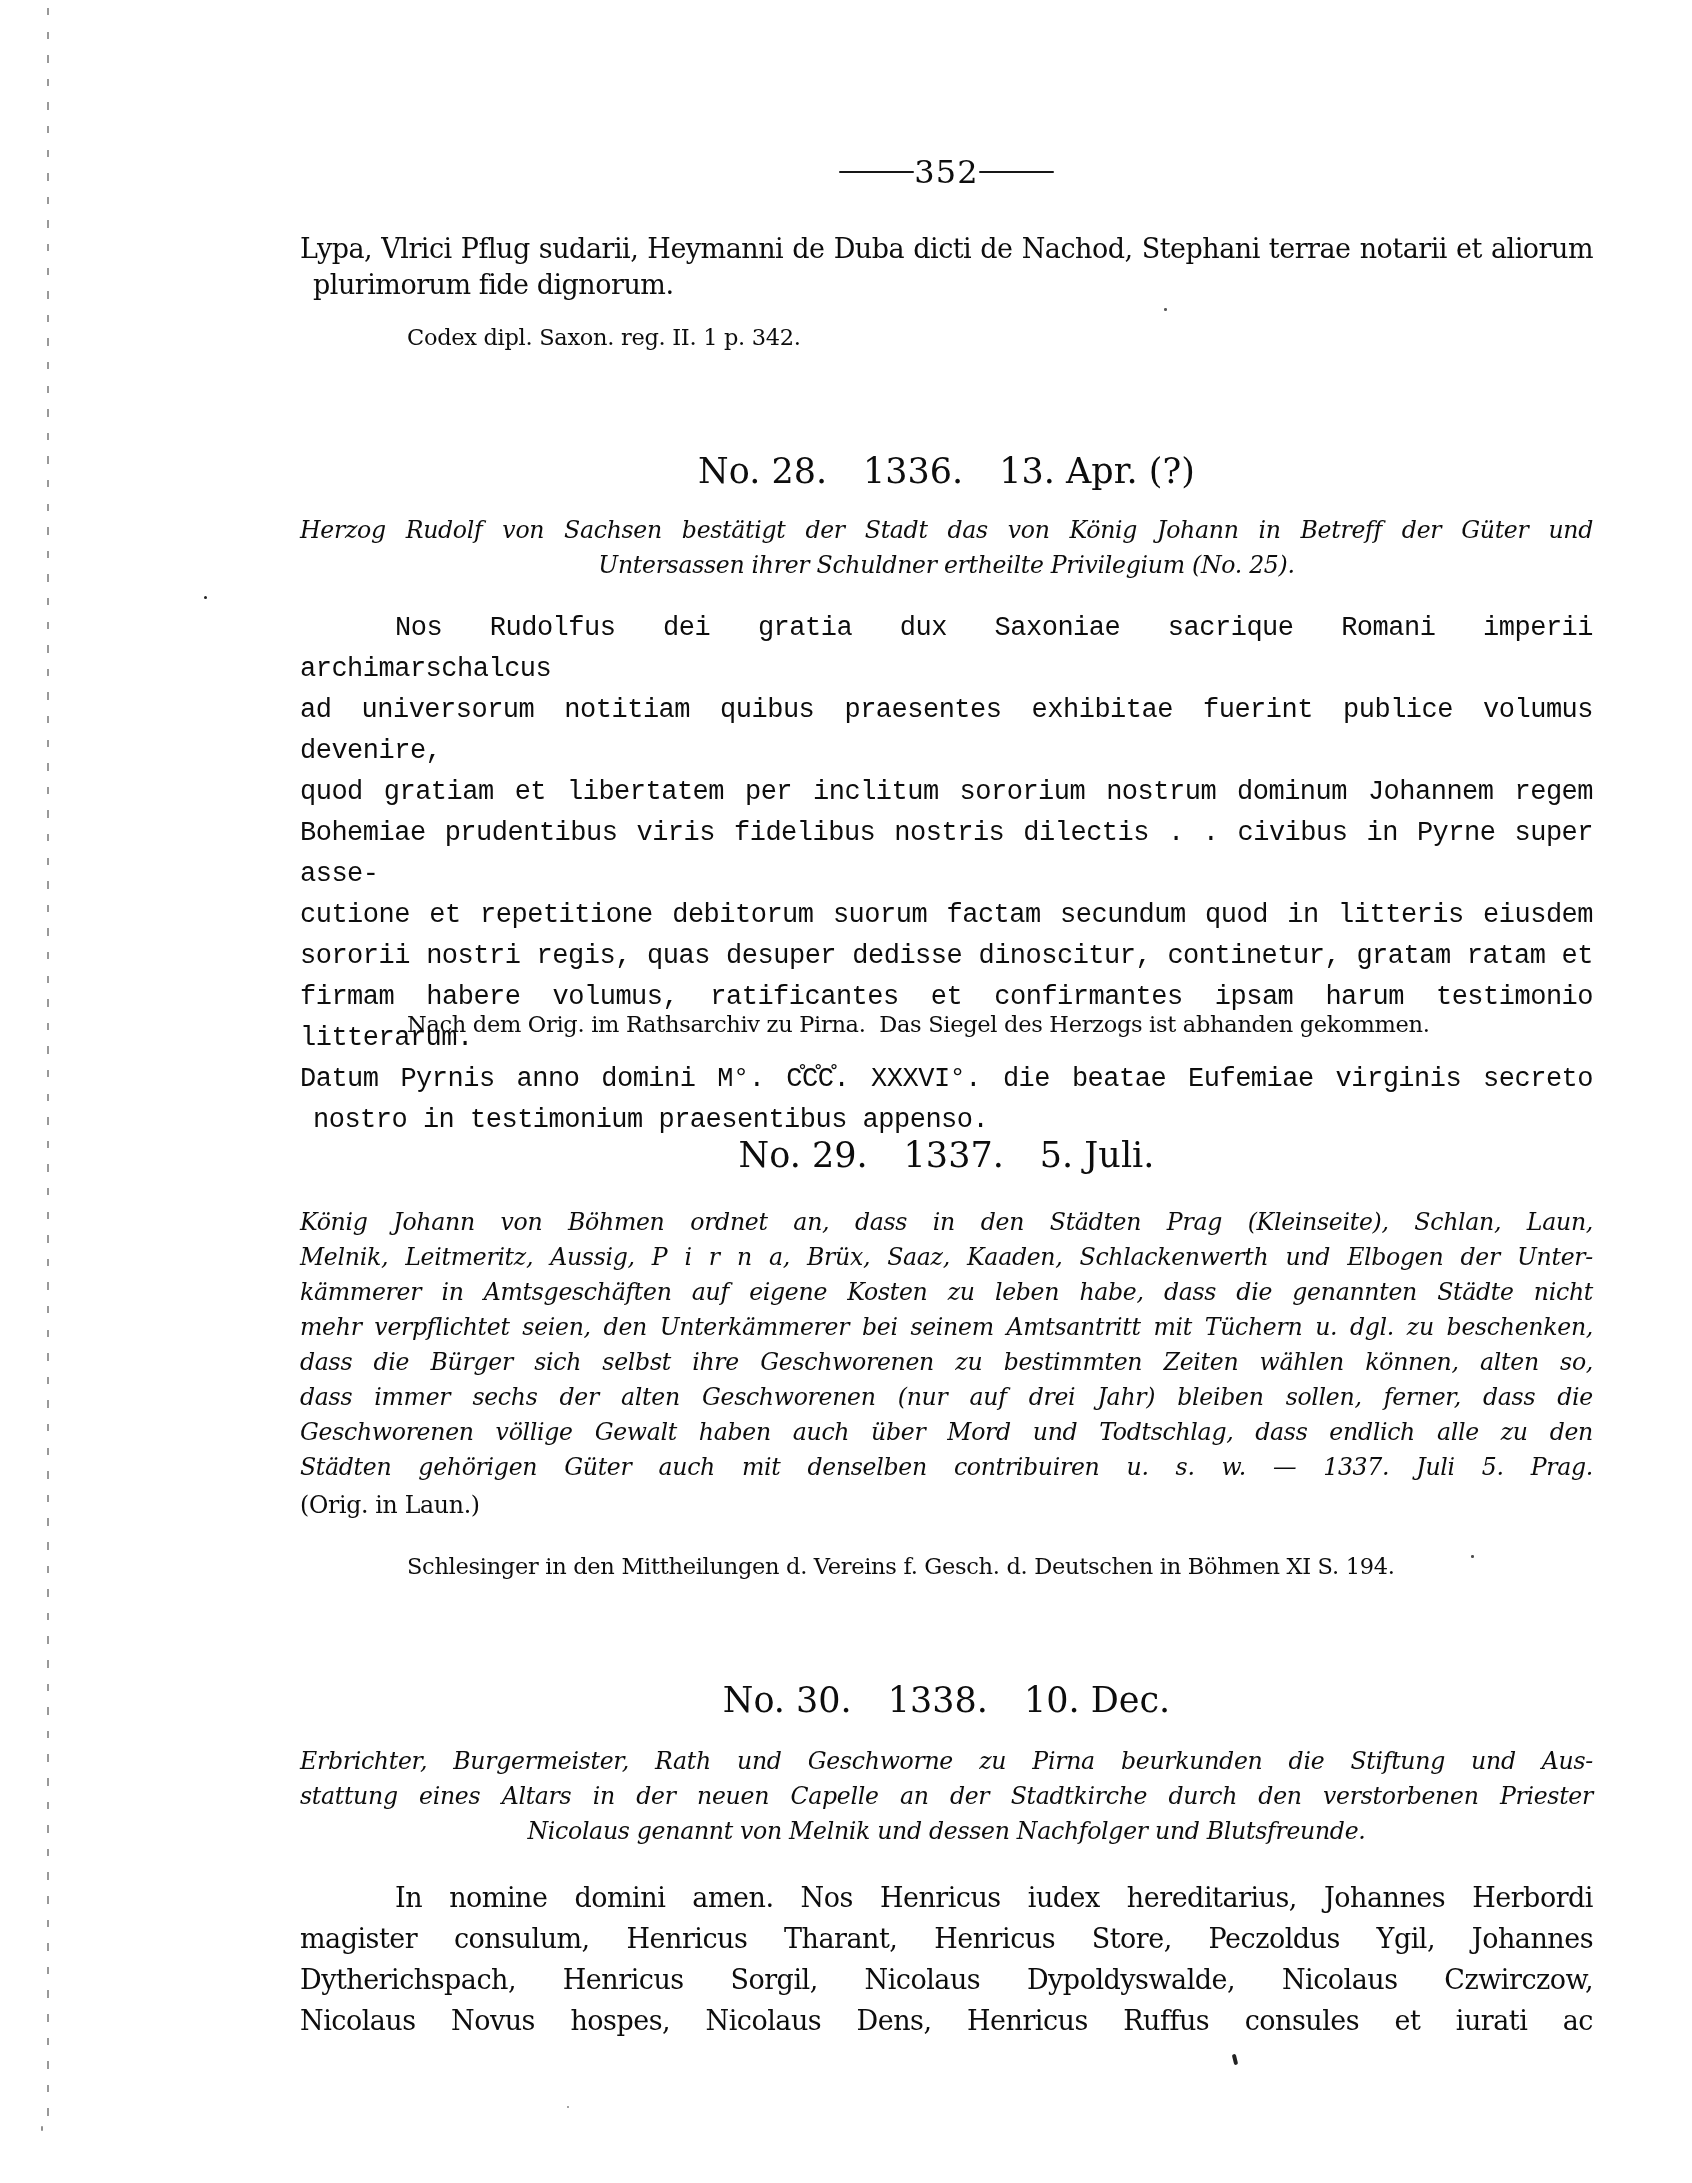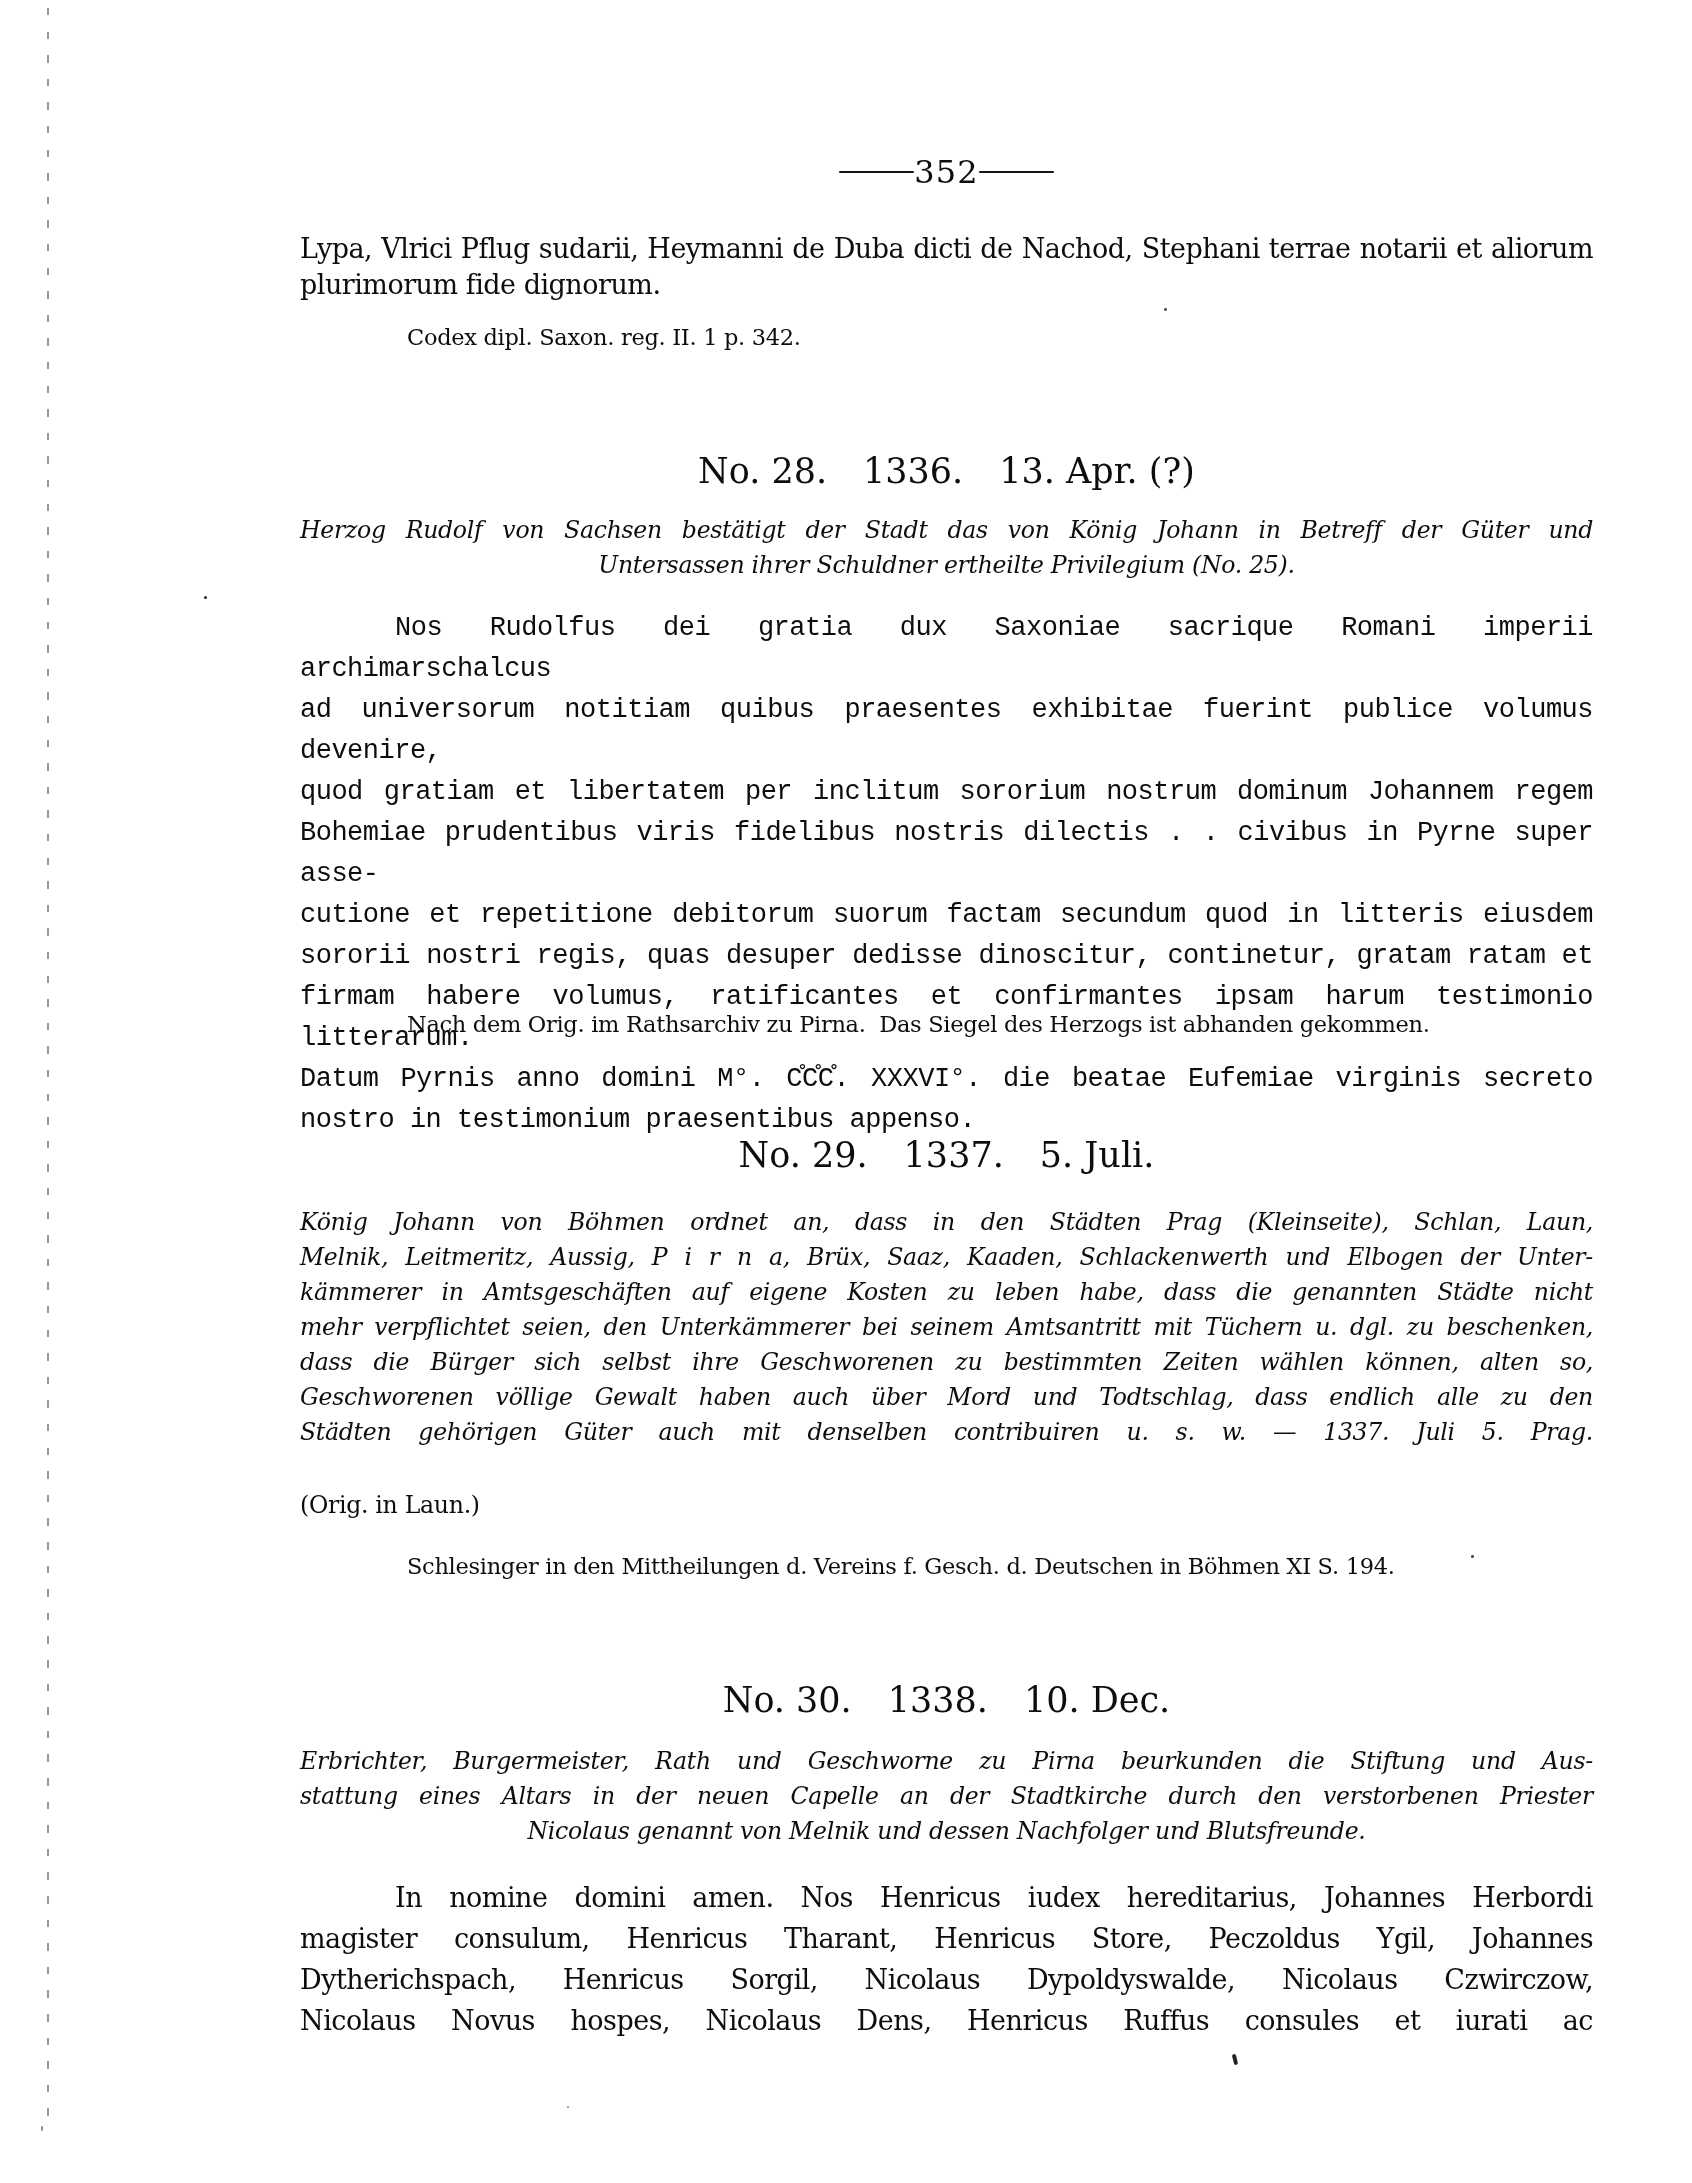--- a/index.html
+++ b/index.html
@@ -52,21 +52,21 @@
     font-size: 35px; letter-spacing: 0;
     display: flex; justify-content: center; gap: 36px;
   }
   #h28 { top: 451px; }
   #h29 { top: 1135px; }
   #h30 { top: 1680px; }
 
   
   .tl { text-align: justify; }
   .jl { text-align-last: justify; }
-  .al-left { text-align-last: left; }
+  .al-left { text-align-last: left; margin-left: 13px; }
   .al-center { text-align: center; text-align-last: center; }
   .al-justify { text-align-last: justify; }
   .ind { text-indent: 95px; }
 
   
   .speck { position: absolute; background: #222; border-radius: 50%; }
   #s1 { left: 204px; top: 596px; width: 3.2px; height: 3.2px; }
   #s2 { left: 1164px; top: 308px; width: 2.7px; height: 2.7px; opacity: .75; }
   #s3 { left: 1233px; top: 2054px; width: 3.7px; height: 11.2px; border-radius: 2.1px; transform: rotate(-14deg); }
   #s4 { left: 1471px; top: 1555px; width: 2.7px; height: 2.7px; opacity: .8; }
@@ -116,20 +116,21 @@
   <span>No. 29.</span>
   <span>1337.</span>
   <span>5. Juli.</span>
 </div>
 <div class="blk regest" id="regest29">
     <div class="tl jl">König Johann von Böhmen ordnet an, dass in den Städten Prag (Kleinseite), Schlan, Laun,</div>
     <div class="tl jl">Melnik, Leitmeritz, Aussig, P i r n a, Brüx, Saaz, Kaaden, Schlackenwerth und Elbogen der Unter-</div>
     <div class="tl jl">kämmerer in Amtsgeschäften auf eigene Kosten zu leben habe, dass die genannten Städte nicht</div>
     <div class="tl jl">mehr verpflichtet seien, den Unterkämmerer bei seinem Amtsantritt mit Tüchern u. dgl. zu beschenken,</div>
     <div class="tl jl">dass die Bürger sich selbst ihre Geschworenen zu bestimmten Zeiten wählen können, alten so,</div>
+    <div class="tl jl">dass immer sechs der alten Geschworenen (nur auf drei Jahr) bleiben sollen, ferner, dass die</div>
     <div class="tl jl">Geschworenen völlige Gewalt haben auch über Mord und Todtschlag, dass endlich alle zu den</div>
     <div class="tl al-justify">Städten gehörigen Güter auch mit denselben contribuiren u. s. w. — 1337. Juli 5. Prag.</div>
   </div>
 <div class="blk regest" id="orig29">(Orig. in Laun.)</div>
 <div class="blk note" id="note29">Schlesinger in den Mittheilungen d. Vereins f. Gesch. d. Deutschen in Böhmen XI S. 194.</div>
 
 <div class="blk heading" id="h30">
   <span>No. 30.</span>
   <span>1338.</span>
   <span>10. Dec.</span>

